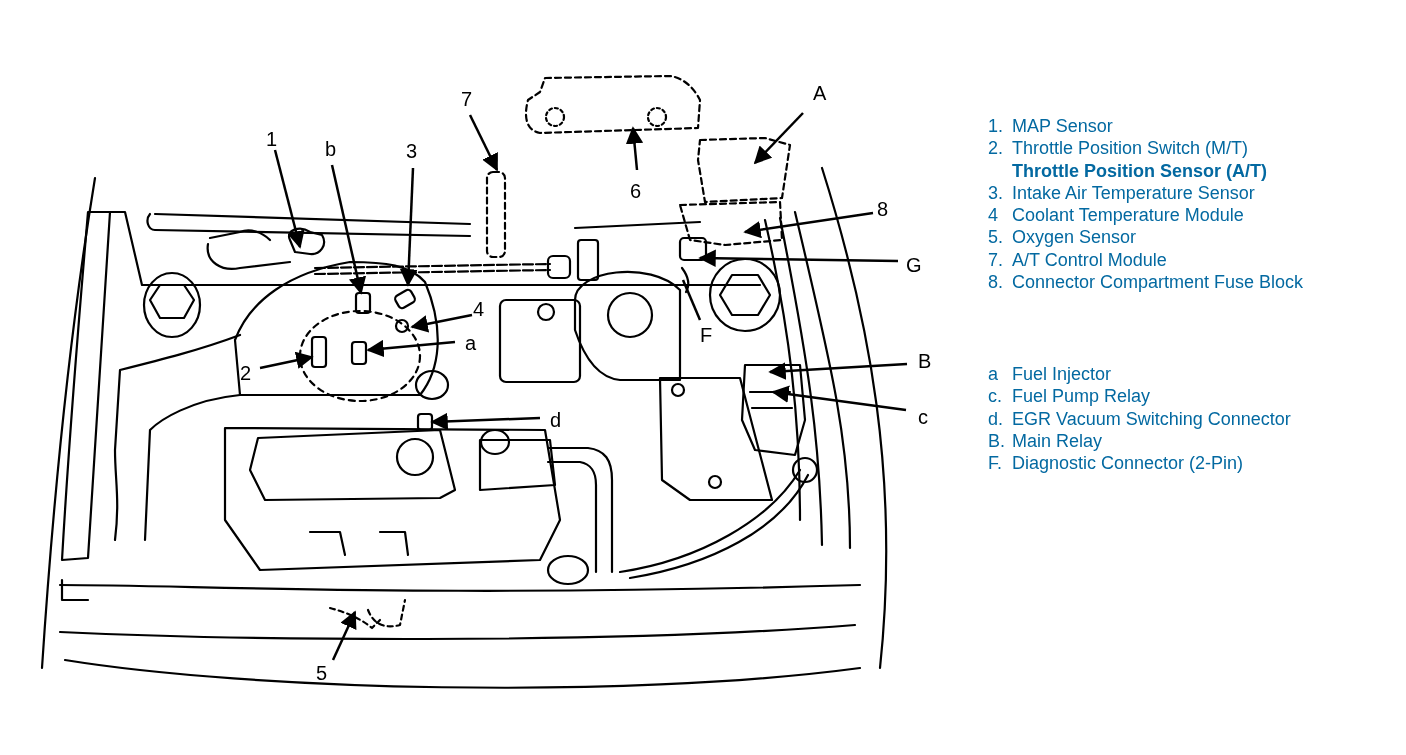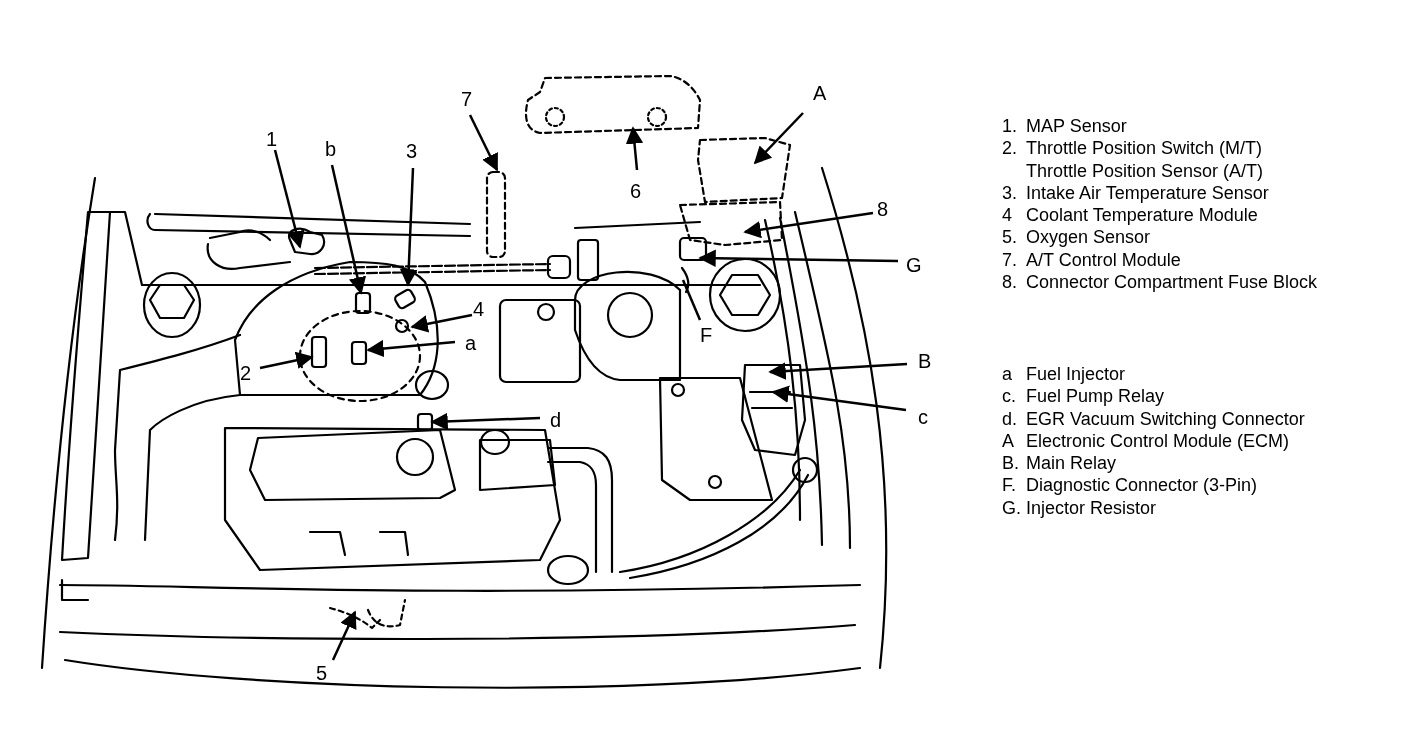--- a/index.html
+++ b/index.html
@@ -1,22 +1,22 @@
 <!DOCTYPE html>
 <html><head>
 <meta charset="utf-8">
 <style>
   html, body { margin:0; padding:0; background:#ffffff; }
   body { width:1406px; height:755px; position:relative; overflow:hidden; font-family:"Liberation Sans", sans-serif; color:#000; }
   #diagram { position:absolute; left:0; top:0; width:1406px; height:755px; }
   .callout { font-family:"Liberation Sans", sans-serif; font-size:20px; fill:#000; }
-  .legend { position:absolute; left:988px; font-size:18px; line-height:22.3px; color:#000000;margin-left:14px; }
+  .legend { position:absolute; left:988px; font-size:18px; line-height:22.3px; color:#0369a1; }
   .legend .row { white-space:nowrap; }
   .legend .key { display:inline-block; width:24px; }
-  .legend .indent { padding-left:24px; }
+  .legend .indent { padding-left:24px;font-weight:bold; }
   #legend-numbers { top:115px; }
   #legend-letters { top:363px; }
 </style>
 </head>
 <body>
 
 <svg id="diagram" viewBox="0 0 1406 755" xmlns="http://www.w3.org/2000/svg">
   <defs>
     <marker id="arrow" viewBox="0 0 10 10" refX="9" refY="5" markerWidth="7" markerHeight="7" orient="auto-start-reverse">
       <path d="M0,0 L10,5 L0,10 z" fill="#000"></path>
@@ -157,17 +157,15 @@
   <div class="row"><span class="key">4</span><span>Coolant Temperature Module</span></div>
   <div class="row"><span class="key">5.</span><span>Oxygen Sensor</span></div>
   <div class="row"><span class="key">7.</span><span>A/T Control Module</span></div>
   <div class="row"><span class="key">8.</span><span>Connector Compartment Fuse Block</span></div>
 </div>
 
 <div id="legend-letters" class="legend">
   <div class="row"><span class="key">a</span><span>Fuel Injector</span></div>
   <div class="row"><span class="key">c.</span><span>Fuel Pump Relay</span></div>
   <div class="row"><span class="key">d.</span><span>EGR Vacuum Switching Connector</span></div>
-  <div class="row"><span class="key">A</span><span>Electronic Control Module (ECM)</span></div>
   <div class="row"><span class="key">B.</span><span>Main Relay</span></div>
-  <div class="row"><span class="key">F.</span><span>Diagnostic Connector (3-Pin)</span></div>
-  <div class="row"><span class="key">G.</span><span>Injector Resistor</span></div>
+  <div class="row"><span class="key">F.</span><span>Diagnostic Connector (2-Pin)</span></div>
 </div>
 
 </body></html>

